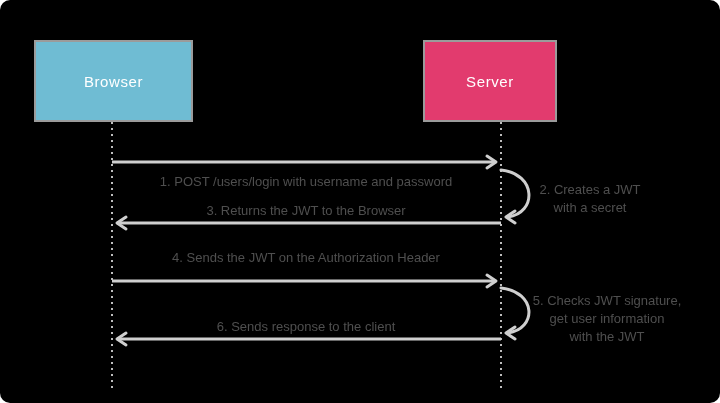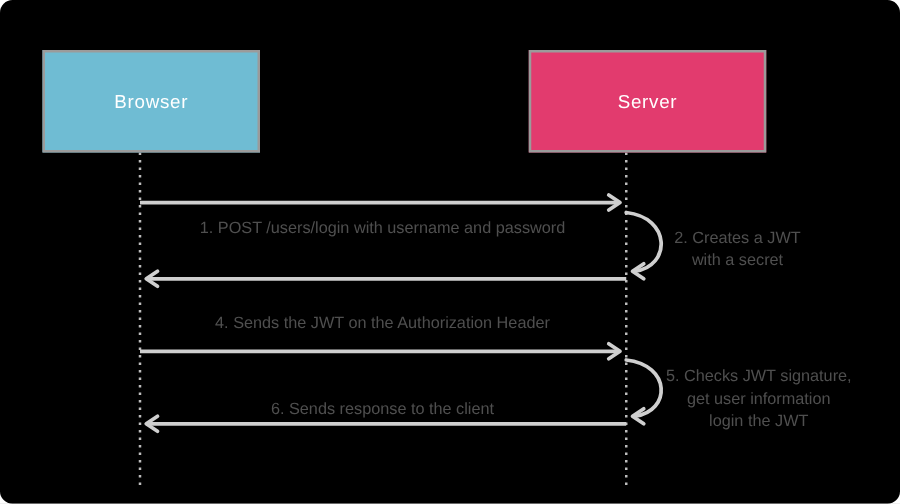--- a/index.html
+++ b/index.html
@@ -15,22 +15,22 @@
   .chev     { stroke:var(--line,#cfcfcf); stroke-width:3; fill:none;
               stroke-linecap:round; stroke-linejoin:round; }
   .loop     { stroke:var(--line,#cfcfcf); stroke-width:3; fill:none; stroke-linecap:round; }
   .actor {
     position:absolute; top:40px; height:82px; box-sizing:border-box;
     display:flex; align-items:center; justify-content:center;
     border:2px solid var(--box_border,#9b9b9b);
     color:var(--box_text,#ffffff);
     font-size:15px; letter-spacing:0.6px;
   }
-  .actor-browser { left:34px;  width:174px; background:var(--browser_fill,#6fbcd3); }
-  .actor-server  { left:423px; width:190px; background:var(--server_fill,#e23b6e); }
+  .actor-browser { left:34px;  width:159px; background:var(--browser_fill,#6fbcd3); }
+  .actor-server  { left:423px; width:134px; background:var(--server_fill,#e23b6e); }
   .msg {
     position:absolute; left:110px; width:392px; text-align:center;
     color:var(--text,#4f4f4f); font-size:13px; line-height:16px; white-space:nowrap;
   }
   .msg-1 { top:142px;margin-top:32px; }
   .msg-2 { top:203px; }
   .msg-3 { top:250px; }
   .msg-4 { top:319px; }
   .note {
     position:absolute; text-align:center;
@@ -69,26 +69,27 @@
   </svg>
 
   <div class="actor actor-browser">
     <span>Browser</span>
   </div>
   <div class="actor actor-server">
     <span>Server</span>
   </div>
 
   <div class="msg msg-1">1. POST /users/login with username and password</div>
+  <div class="msg msg-2">3. Returns the JWT to the Browser</div>
   <div class="msg msg-3">4. Sends the JWT on the Authorization Header</div>
   <div class="msg msg-4">6. Sends response to the client</div>
 
   <div class="note note-1">
     <div>2. Creates a JWT</div>
     <div>with a secret</div>
   </div>
   <div class="note note-2">
     <div>5. Checks JWT signature,</div>
     <div>get user information</div>
-    <div>login the JWT</div>
+    <div>with the JWT</div>
   </div>
 
 </div>
 
 </body></html>

